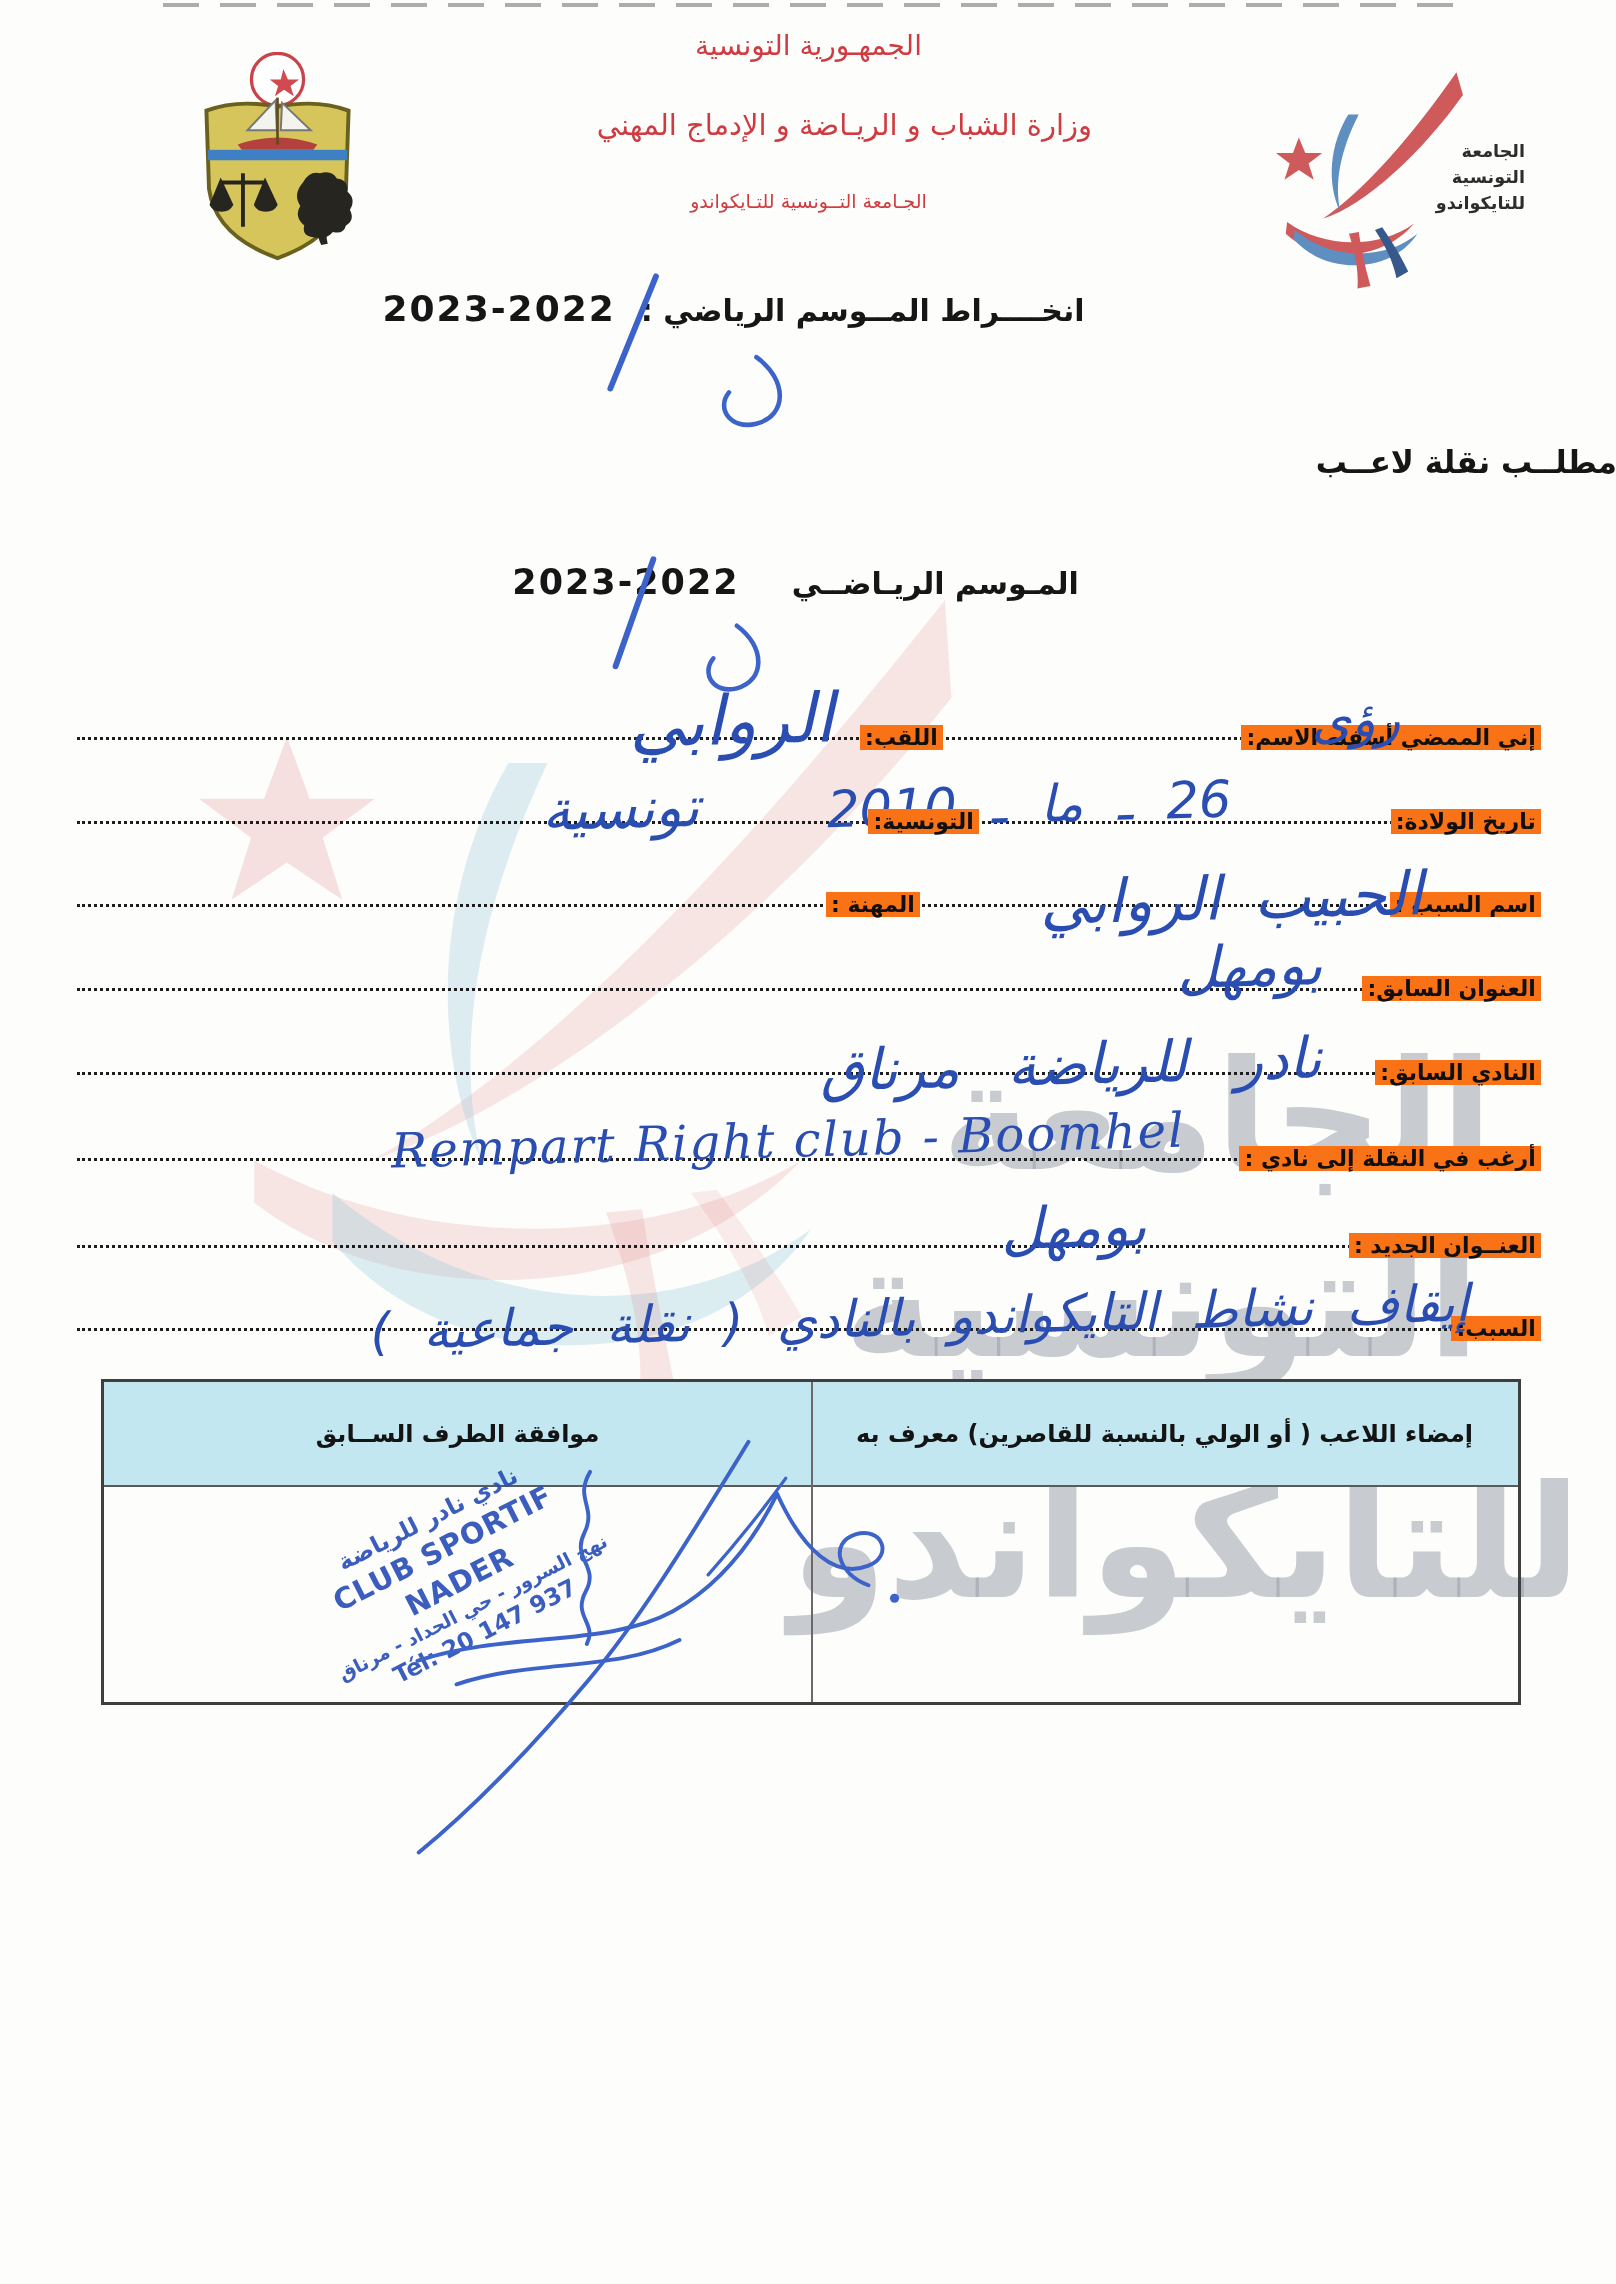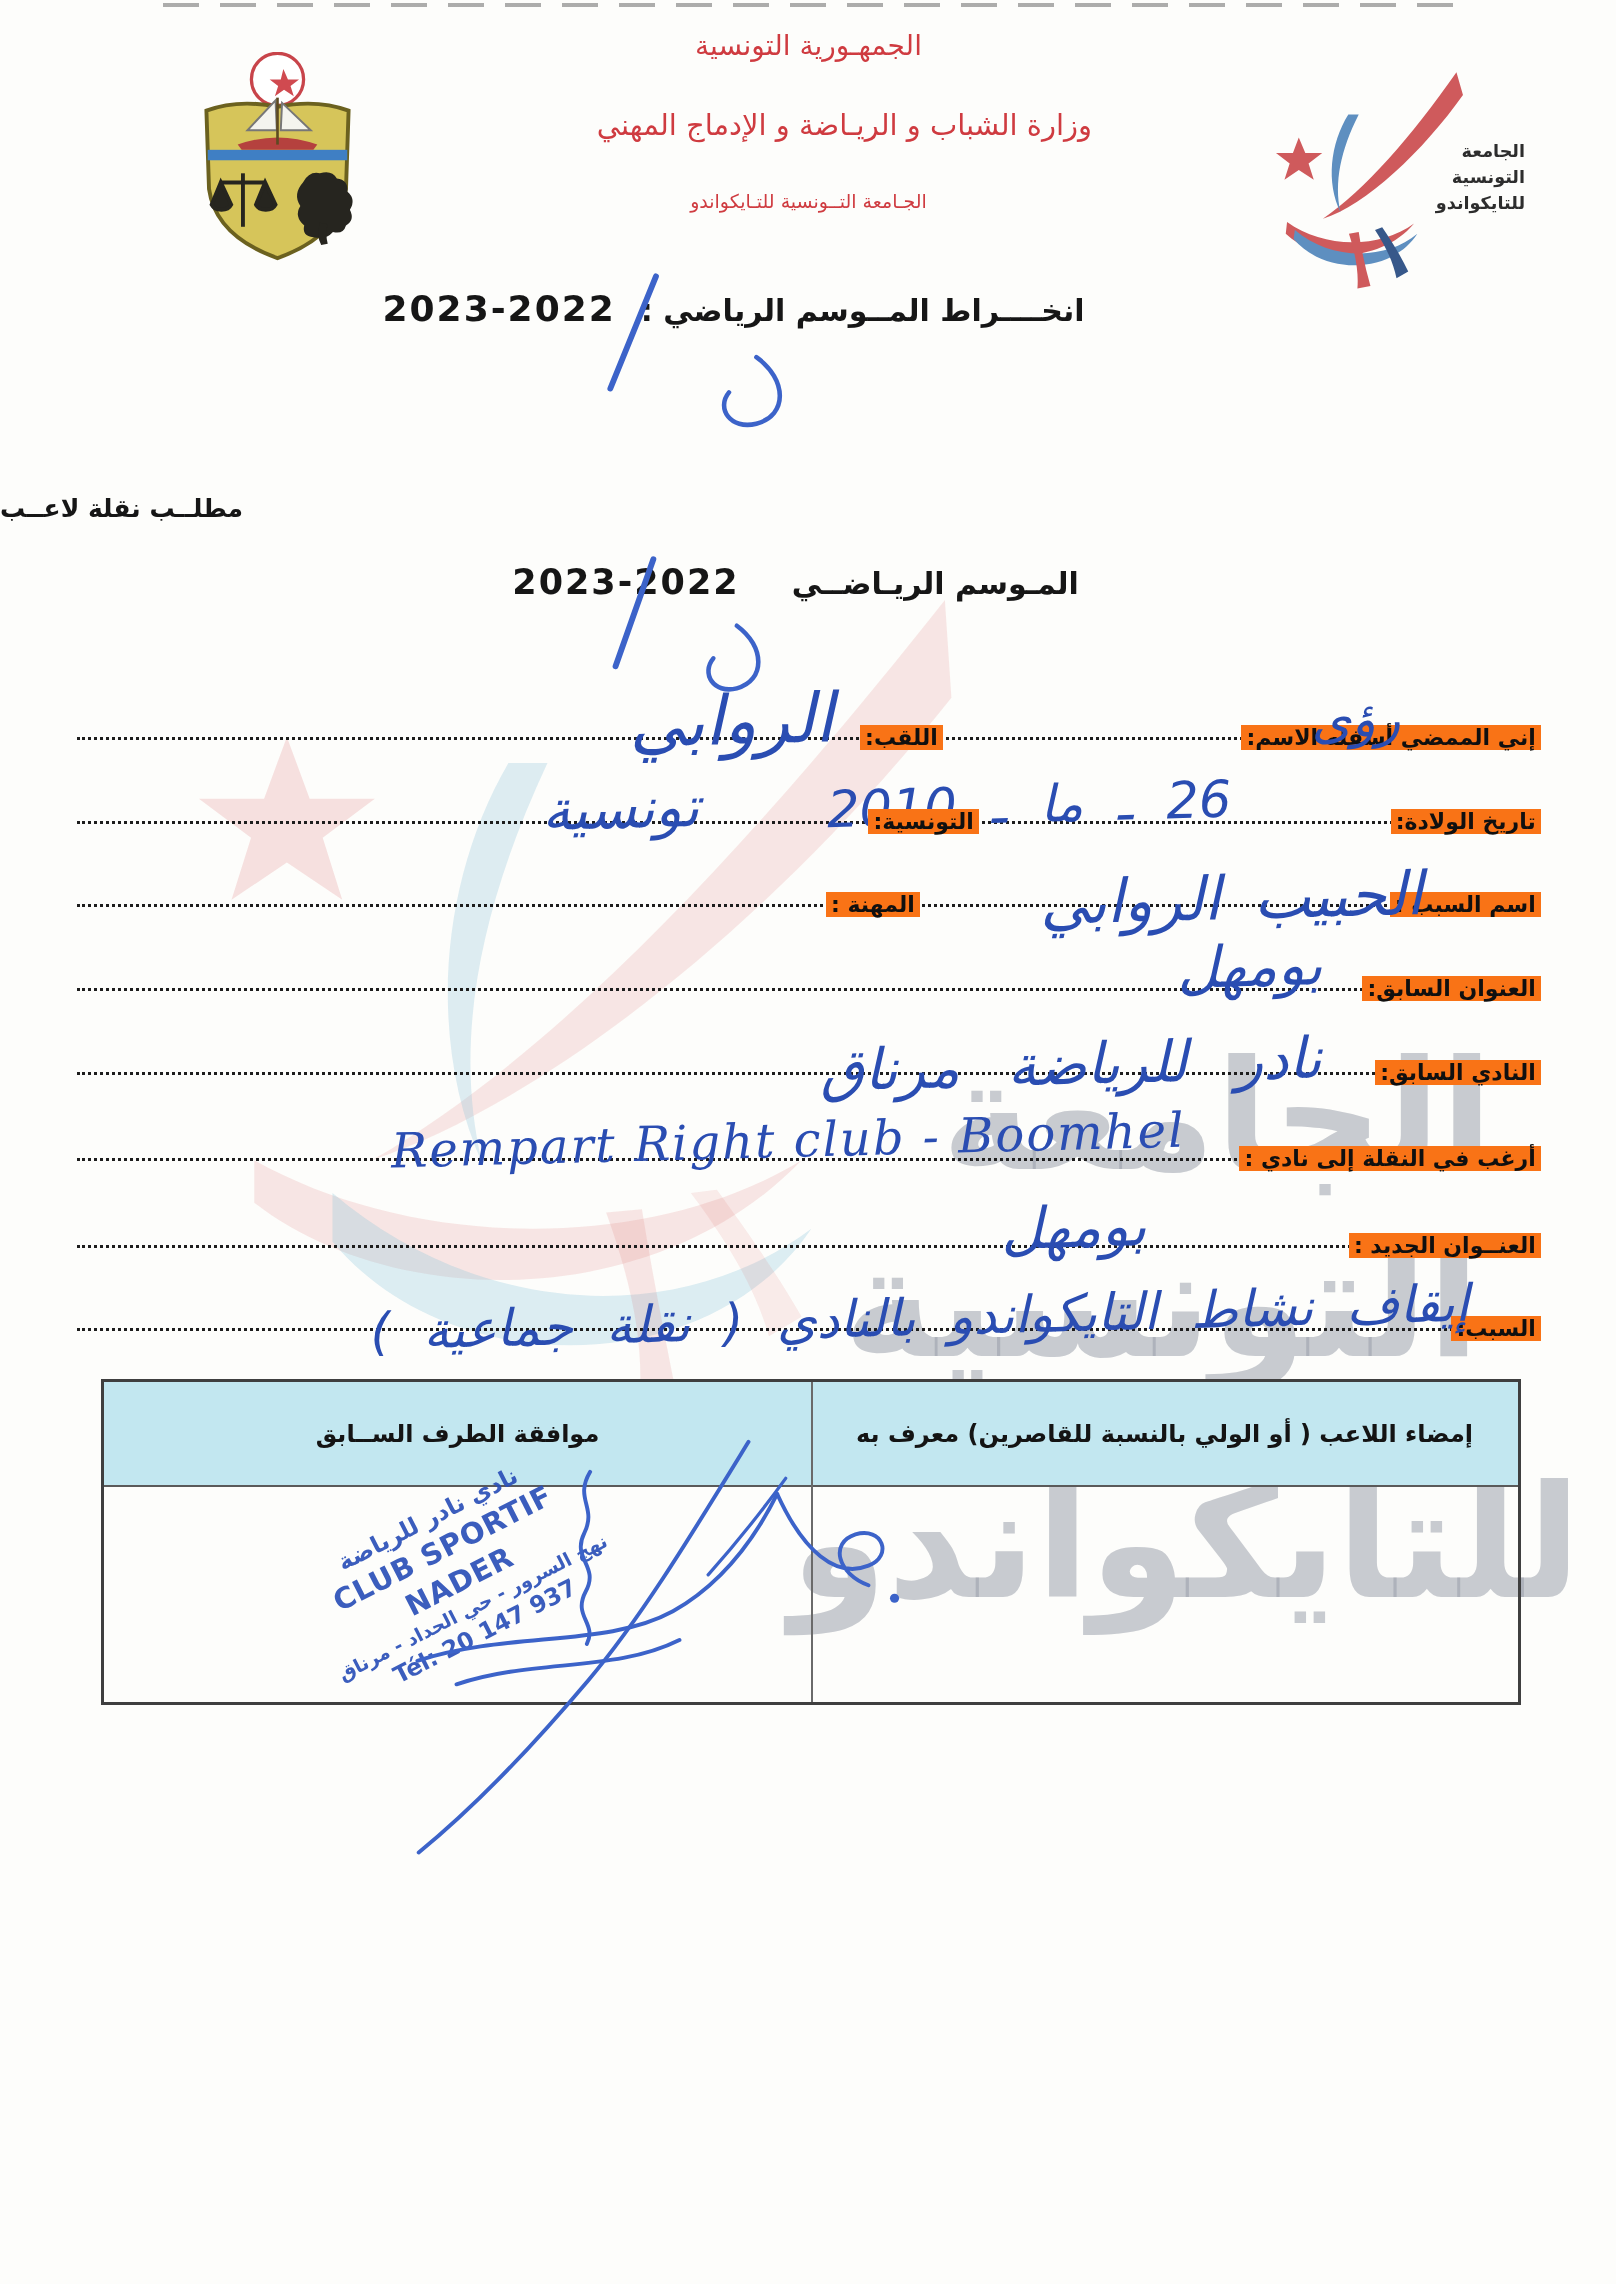--- a/index.html
+++ b/index.html
@@ -29,22 +29,22 @@
   .fedlogo{position:absolute;left:1261px;top:59px;}
   .fedcap{position:absolute;left:1395px;top:138px;width:130px;direction:rtl;
     text-align:right;color:#2d2d2d;font-weight:bold;font-size:17.6px;line-height:26px;}
   .fedcap div{white-space:nowrap;}
   
   .season-top{position:absolute;top:288px;left:0;width:100%;direction:rtl;
     display:flex;justify-content:center;align-items:baseline;gap:25px;
     transform:translateX(-75px);}
   .season-top .lbl{font-size:30px;font-weight:bold;letter-spacing:0.7px;}
   .season-top .num{font-size:36px;font-weight:bold;letter-spacing:2px;}
-  .doc-title{position:absolute;top:494px;left:0;width:100%;text-align:left;
-    font-size:25px;font-weight:bold;direction:rtl;letter-spacing:1.3px;}
+  .doc-title{position:absolute;top:444px;left:0;width:100%;text-align:right;
+    font-size:31px;font-weight:bold;direction:rtl;letter-spacing:1.3px;}
   .season-mid{position:absolute;top:562px;left:0;width:100%;direction:rtl;
     display:flex;justify-content:center;align-items:baseline;gap:52px;
     transform:translateX(-13px);}
   .season-mid .lbl{font-size:30px;font-weight:bold;}
   .season-mid .num{font-size:35px;font-weight:bold;letter-spacing:2px;}
   
   .fl{position:absolute;left:77px;width:1460px;height:78px;direction:rtl;}
   .fl .dots{position:absolute;left:0;right:0;bottom:0;height:0;
     border-bottom:3.3px dotted #1d1d1d;}
   .lab{position:absolute;bottom:-10.4px;font-size:22px;font-weight:bold;color:#101010;

